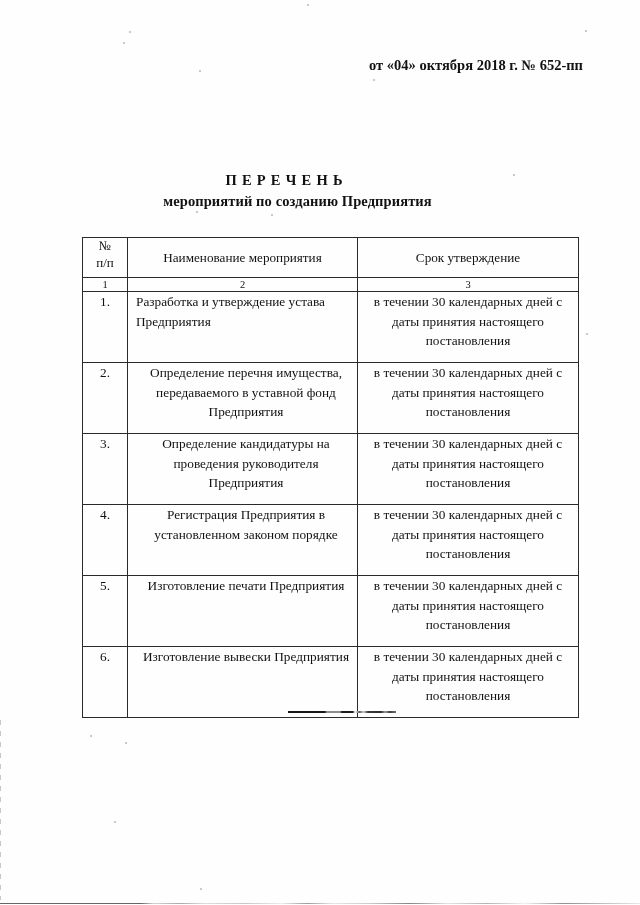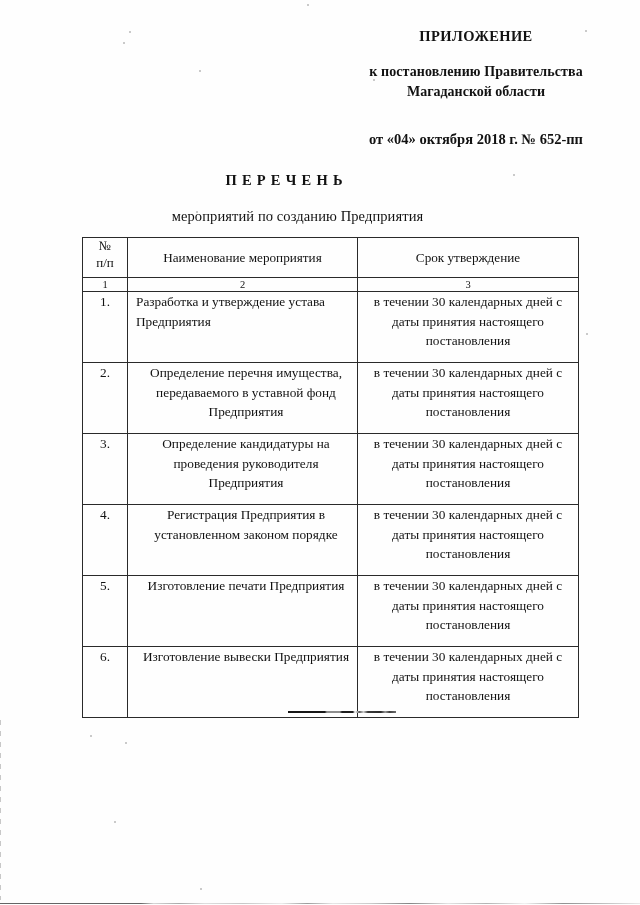--- a/index.html
+++ b/index.html
@@ -92,22 +92,22 @@
     text-align: center;
   }
   .doc-title {
     font-weight: bold;
     font-size: 14.5px;
     letter-spacing: 5.2px;
     text-indent: 5.2px;
     line-height: 1.2;
   }
   .doc-subtitle {
-    margin-top: 19px;
-    font-weight: normal;
+    margin-top: 4px;
+    font-weight: bold;
     font-size: 14.5px;
     letter-spacing: .1px;
     line-height: 1.2;
     padding-left: 27px;
   }
 
   
   .tbl {
     position: absolute;
     left: 82px;
@@ -208,25 +208,20 @@
   <div class="speck" style="left:586px;top:333px;width:2px;height:2px;"></div>
   <div class="speck" style="left:90px;top:735px;width:2px;height:2px;"></div>
   <div class="speck" style="left:125px;top:742px;width:2px;height:2px;"></div>
   <div class="speck" style="left:114px;top:821px;width:2px;height:2px;"></div>
   <div class="speck" style="left:200px;top:888px;width:2px;height:2px;"></div>
 
   <div class="edge-left"></div>
   <div class="edge-line"></div>
 
   <div class="hdr">
-    <div class="hdr-title">ПРИЛОЖЕНИЕ</div>
-    <div class="hdr-sub">
-      <span class="l1">к постановлению Правительства</span>
-      <span class="l2">Магаданской области</span>
-    </div>
     <div class="hdr-date">от «04» октября 2018 г. № 652-пп</div>
   </div>
 
   <div class="doc-title-wrap">
     <div class="doc-title">ПЕРЕЧЕНЬ</div>
     <div class="doc-subtitle">мероприятий по созданию Предприятия</div>
   </div>
 
   <table class="tbl">
     <colgroup>

